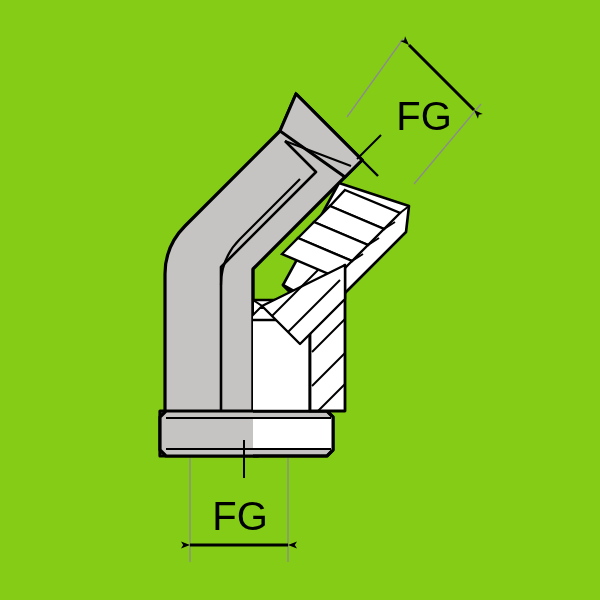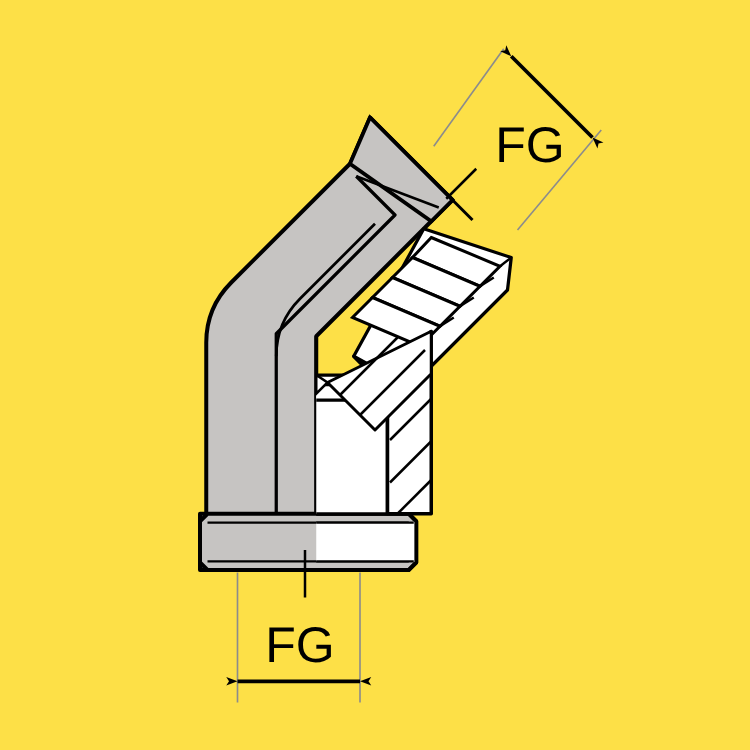--- a/index.html
+++ b/index.html
@@ -8,21 +8,21 @@
     padding: 0;
     background: #ffffff;
   }
   body {
     font-family: "Liberation Sans", sans-serif;
   }
   #canvas {
     position: relative;
     width: 600px;
     height: 600px;
-    background: #fde047;
+    background: #84cc16;
     overflow: hidden;
   }
   #drawing-svg {
     position: absolute;
     left: 0;
     top: 0;
     width: 600px;
     height: 600px;
     display: block;
   }

